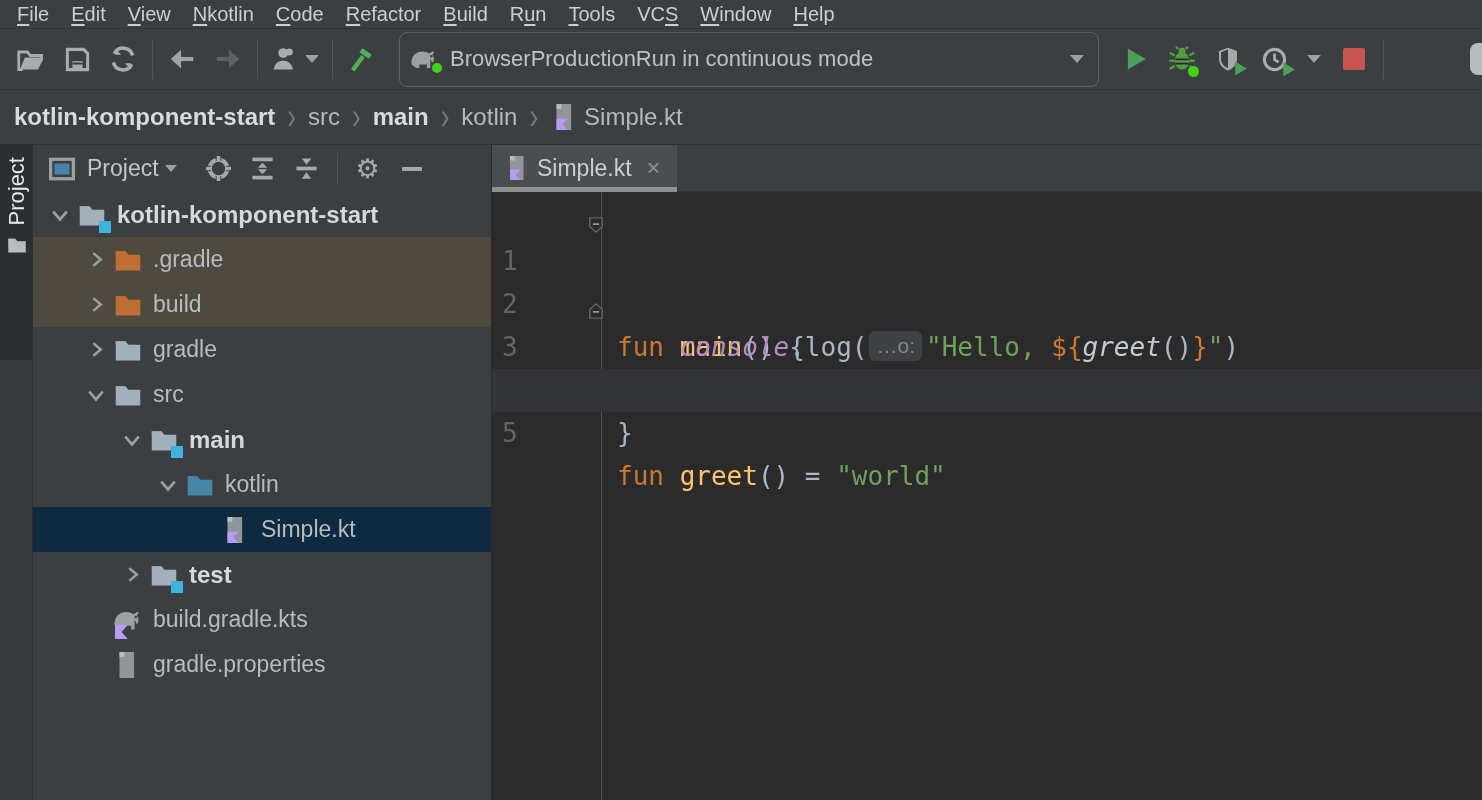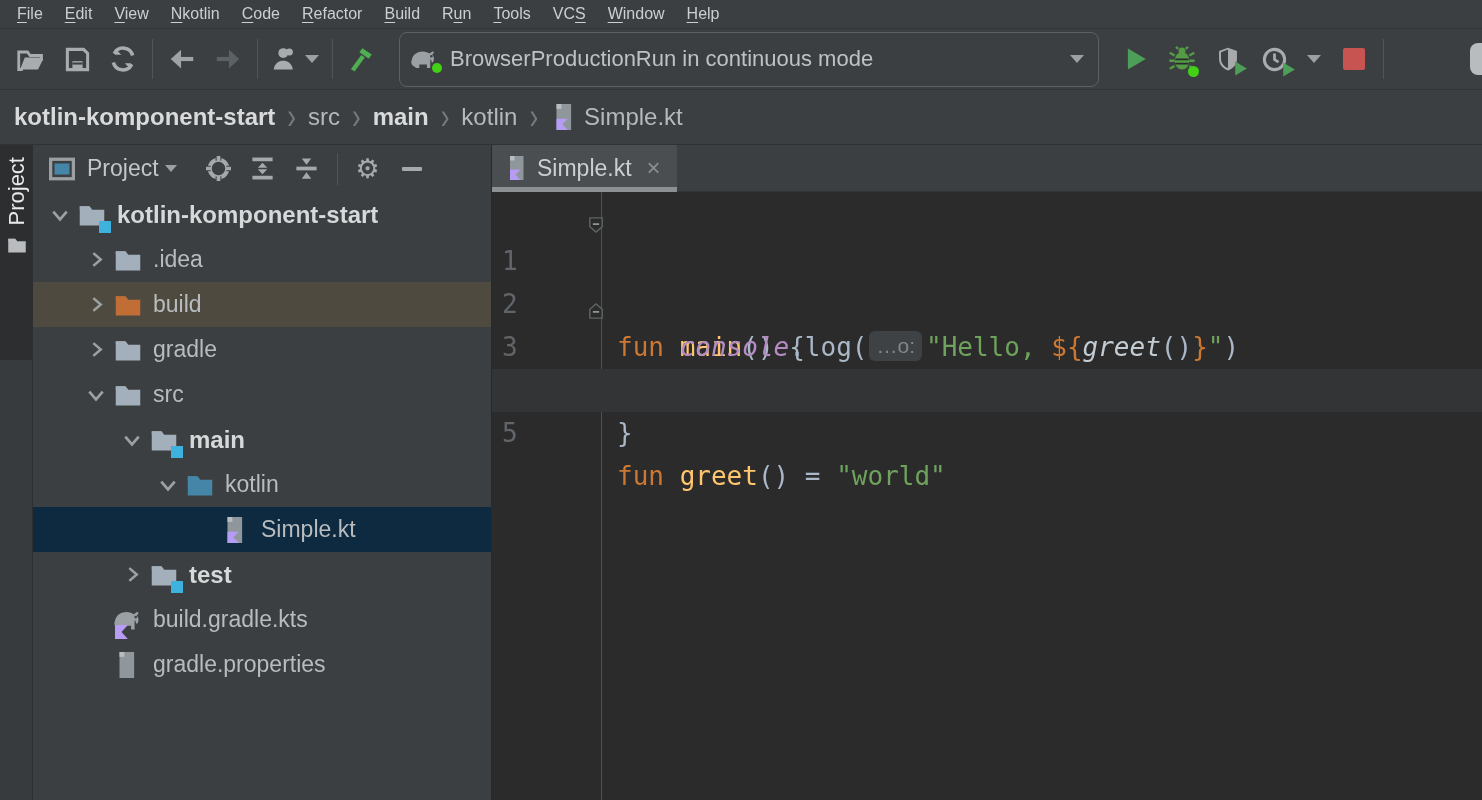--- a/index.html
+++ b/index.html
@@ -3,21 +3,21 @@
 <meta charset="utf-8">
 <style>
   * { margin:0; padding:0; box-sizing:border-box; }
   html,body { width:1482px; height:800px; overflow:hidden; background:#3c3f41;
               font-family:"Liberation Sans","DejaVu Sans",sans-serif; }
   .i { display:inline-block; vertical-align:middle; }
 
   
   #menubar { height:29px; display:flex; align-items:center; padding-left:6px;
              background:#3c3f41; border-bottom:1px solid #323537; }
-  .menu-item { color:#ccced0; font-size:16px; padding:0 11px; height:29px; line-height:28px; cursor:default; }
+  .menu-item { color:#ccced0; font-size:20px; padding:0 11px; height:29px; line-height:28px; cursor:default; }
   .menu-item .mn { text-decoration:underline; text-underline-offset:3px; }
 
   
   #toolbar { height:61px; display:flex; align-items:center; padding:0 8px;
              background:#3c3f41; border-bottom:1px solid #323537; position:relative; }
   .tbtn { width:46px; height:44px; display:flex; align-items:center; justify-content:center; }
   .tsep { width:1px; height:40px; background:#515354; margin:0 6px; }
   #run-combo { display:flex; align-items:center; gap:10px; height:55px; margin:0 14px;
                padding:0 14px 0 10px; border:1px solid #5e6162; border-radius:8px; min-width:700px; }
   #run-combo .lbl { color:#bfc1c3; font-size:22px; white-space:nowrap; flex:1; }
@@ -379,33 +379,33 @@
             </svg>
           </span>
         <span class="ficon" style="color:#a3afba">
             <svg class="i" width="30" height="28">
               <use href="#s-folder"></use>
             </svg>
             <span class="badge-blue"></span>
           </span>
         <span class="lbl">kotlin-komponent-start</span>
       </div>
-      <div class="row">
+      <div class="row olive">
         <span class="ind1"></span>
         <span class="chev">
             <svg class="i" width="17" height="17">
               <use href="#s-chev-r"></use>
             </svg>
           </span>
-        <span class="ficon" style="color:#a3afba">
-            <svg class="i" width="30" height="28">
-              <use href="#s-folder"></use>
-            </svg>
-          </span>
-        <span class="lbl">.idea</span>
+        <span class="ficon" style="color:#c06e35">
+            <svg class="i" width="30" height="28">
+              <use href="#s-folder"></use>
+            </svg>
+          </span>
+        <span class="lbl">.gradle</span>
       </div>
       <div class="row olive">
         <span class="ind1"></span>
         <span class="chev">
             <svg class="i" width="17" height="17">
               <use href="#s-chev-r"></use>
             </svg>
           </span>
         <span class="ficon" style="color:#c06e35">
             <svg class="i" width="30" height="28">

